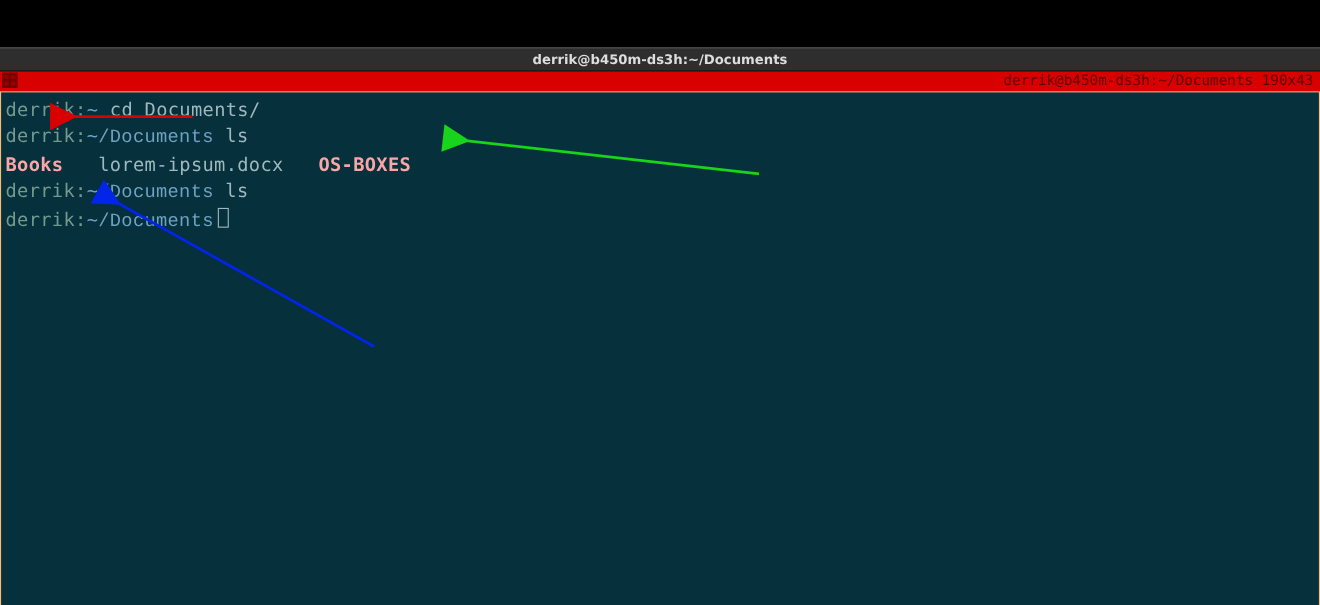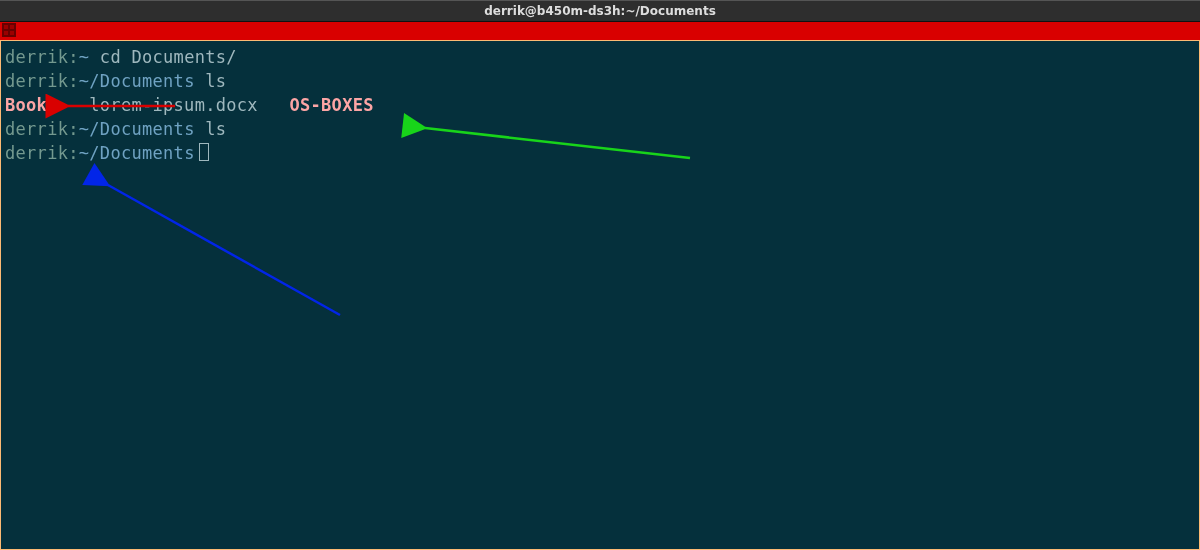--- a/index.html
+++ b/index.html
@@ -19,20 +19,21 @@
     background: #2e2e2e;
     border-top: 1px solid #555;
     border-bottom: 1px solid #111;
     color: #ddd;
     font-family: "DejaVu Sans", sans-serif;
     font-size: 12px;
     font-weight: bold;
     line-height: 20px;
     text-align: center;
     position: relative;
+    margin-top: 43px;
   }
   
   .statusbar {
     width: 100%;
     height: 18px;
     background: #d90000;
     position: relative;
   }
   .statusbar .icon {
     position: absolute;
@@ -64,21 +65,21 @@
     line-height: 24px;
     font-size: 17px;
     letter-spacing: 0.3px;
     position: relative;
     border: 1px solid #fdba74;
   }
   .line { white-space: pre; }
   .user   { color: #74998f; }
   .colon  { color: #74998f; }
   .tilde  { color: #6fa2c2; }
-  .path   { color: #6fa2c2; }
+  .path   { color: #6fa2c2; font-family: Liberation Mono, monospace; }
   .cmd    { color: #9fb8be; }
   .dir    { color: #fca5a5; font-weight: bold; }
   .file   { color: #9fb8be; }
   .cursor {
     display: inline-block;
     width: 10px;
     height: 18px;
     border: 1px solid #9fb8be;
     vertical-align: -2px;
     margin-left: 4px;
@@ -99,20 +100,21 @@
   <span>derrik@b450m-ds3h:~/Documents</span>
 </div>
 
 <div class="statusbar">
   <div class="icon">
     <span></span>
       <span></span>
       <span></span>
       <span></span>
   </div>
+  <div class="right">derrik@b450m-ds3h:~/Documents 190x43</div>
 </div>
 
 <div class="term">
   <div id="term-lines">
       <div class="line"><span class="user">derrik</span><span class="colon">:</span><span class="tilde">~</span><span class="cmd"> cd Documents/</span></div>
       <div class="line"><span class="user">derrik</span><span class="colon">:</span><span class="tilde">~</span><span class="path">/Documents</span><span class="cmd"> ls</span></div>
       <div class="line"><span class="dir">Books</span>   <span class="file">lorem-ipsum.docx</span>   <span class="dir">OS-BOXES</span></div>
       <div class="line"><span class="user">derrik</span><span class="colon">:</span><span class="tilde">~</span><span class="path">/Documents</span><span class="cmd"> ls</span></div>
       <div class="line"><span class="user">derrik</span><span class="colon">:</span><span class="tilde">~</span><span class="path">/Documents</span><span class="cmd"></span><span class="cursor"></span></div>
     </div>

